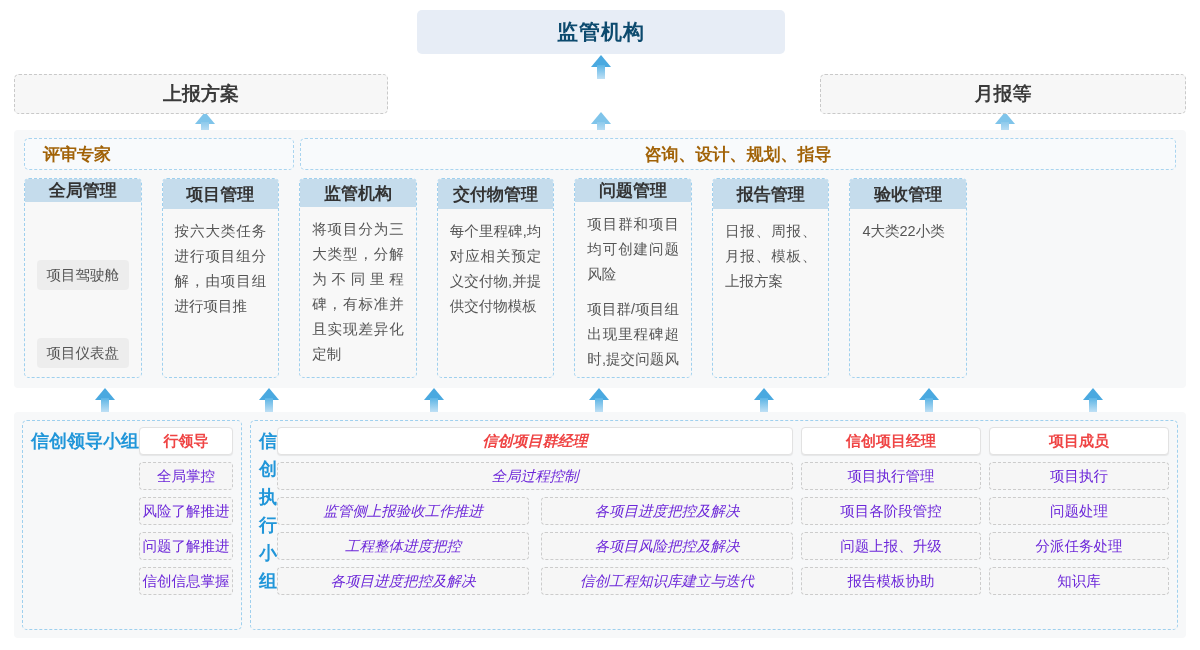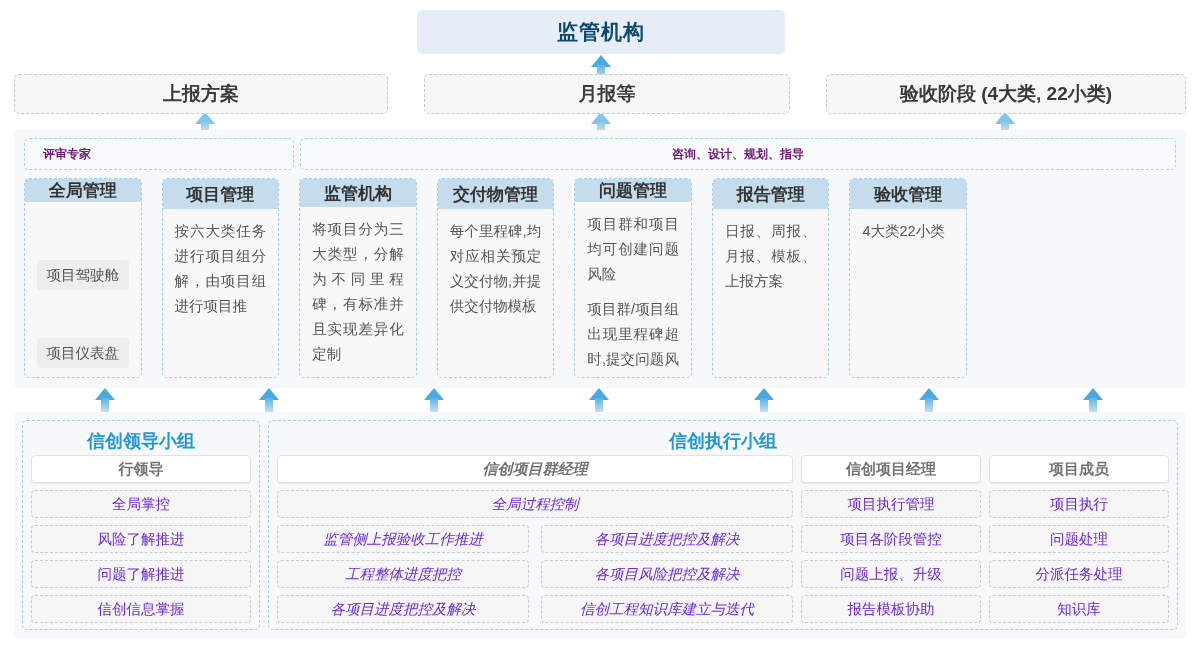--- a/index.html
+++ b/index.html
@@ -55,21 +55,21 @@
     position: absolute; left: 14px; top: 130px; width: 1172px; height: 258px;
     background: #f7f8f9; border-radius: 4px;
   }
   .mid-headers {
     position: absolute; left: 10px; top: 8px; width: 1152px; height: 32px;
     display: flex; gap: 6px;
   }
   .mid-head-band {
     height: 32px; border: 1px dashed #a9d4ef; border-radius: 5px;
     background: #f8fafc; display: flex; align-items: center; padding-left: 18px;
-    font-size: 12px; font-weight: bold; color: #701a75;
+    font-size: 17px; font-weight: bold; color: #a16207;
   }
   .mid-head-band.left { width: 270px; }
   .mid-head-band.right { width: 876px; justify-content: center; padding-left: 0; }
 
   .cards {
     position: absolute; left: 10px; top: 48px; width: 943px; height: 200px;
     display: flex; gap: 20px;
   }
   .card {
     flex: 1 1 0; height: 200px;
@@ -93,40 +93,40 @@
   }
 
   
   .bottom-section {
     position: absolute; left: 14px; top: 412px; width: 1172px; height: 226px;
     background: #f7f8f9; border-radius: 4px;
     display: flex; gap: 8px; padding: 8px;
   }
   .group-box {
     border: 1px dashed #9fd0ee; border-radius: 5px; background: #f7f8f9;
-    padding: 6px 8px 8px 8px; display: flex; flex-direction: column;
+    padding: 6px 8px 8px 8px; display: flex; flex-direction: row;
   }
   .group-left { width: 252px; }
   .group-right { flex: 1; }
   .group-title {
     font-size: 18px; font-weight: bold; color: #2196d9;
     text-align: center; height: 28px; line-height: 28px;
   }
   .group-title.right-al { text-align: center; }
   .cols { display: flex; gap: 8px; flex: 1; }
   .col { display: flex; flex-direction: column; }
   .col.pgm { flex: 0 0 516px; font-style: italic; }
   .col.pm  { flex: 0 0 180px; }
   .col.mem { flex: 0 0 180px; }
   .col.lead { flex: 1; }
   .role-head {
     height: 28px; background: #ffffff; border-radius: 4px;
     border: 1px solid #e2e2e2; box-shadow: 0 1px 1px rgba(0,0,0,0.07);
     display: flex; align-items: center; justify-content: center;
-    font-size: 15px; font-weight: bold; color: #737373; margin-bottom: 7px;
+    font-size: 15px; font-weight: bold; color: #ef4444; margin-bottom: 7px;
   }
   .role-item {
     height: 28px; border: 1px dashed #cccccc; border-radius: 4px; background: #f6f6f6;
     display: flex; align-items: center; justify-content: center;
     font-size: 14.5px; color: #6d28d9; margin-bottom: 7px;
   }
   .role-item:last-child { margin-bottom: 0; }
   .split-row { display: flex; gap: 12px; }
   .split-row > .role-item { flex: 1; }
   .wide-item { width: 100%; }
@@ -151,21 +151,20 @@
     <span class="shaft"></span>
   </div>
   <div class="arrow pale" style="left:995px; top:112px;">
     <span class="head"></span>
     <span class="shaft"></span>
   </div>
 
   <div class="report-row">
     <div class="report-box w1">上报方案</div>
     <div class="report-box w2">月报等</div>
-    <div class="report-box w3">验收阶段 (4大类, 22小类)</div>
   </div>
 
   <div class="mid-section">
     <div class="mid-headers">
       <div class="mid-head-band left">评审专家</div>
       <div class="mid-head-band right">咨询、设计、规划、指导</div>
     </div>
     <div class="cards" id="cards">
         <div class="card">
           <div class="card-title">全局管理</div>

